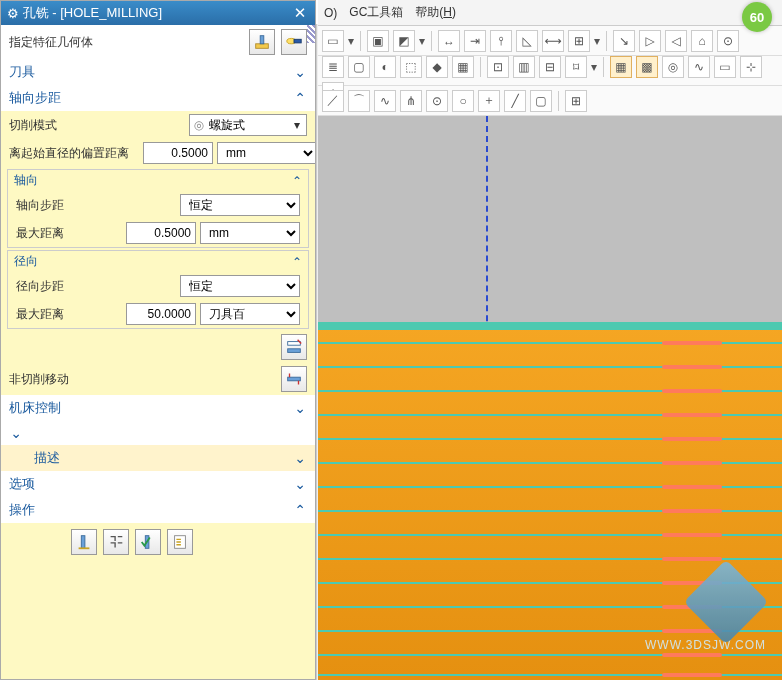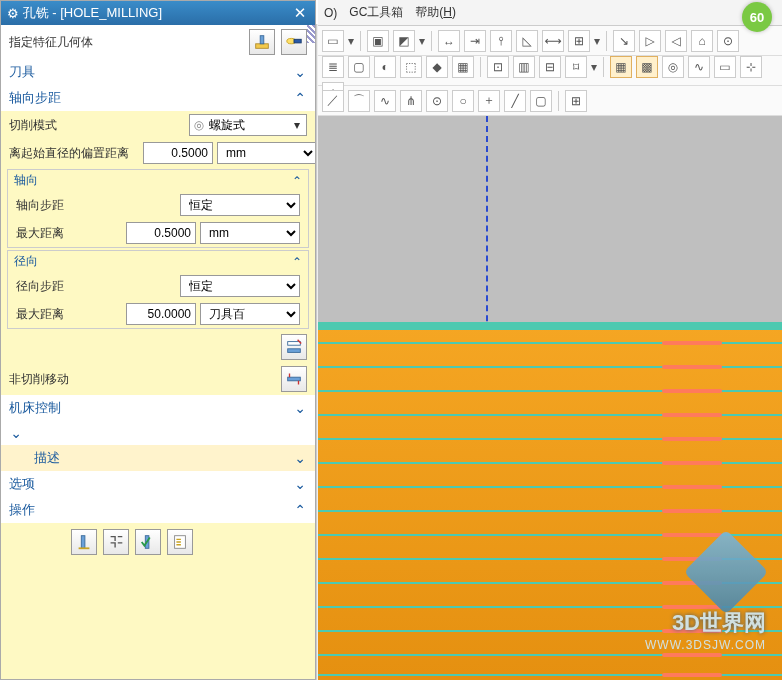--- a/index.html
+++ b/index.html
@@ -327,17 +327,16 @@
       </div>
     <div class="cutline" style="top:538px">
         <div class="hot"></div>
       </div>
     <div class="cutline" style="top:558px">
         <div class="hot"></div>
       </div>
 
     <div class="watermark">
       <div class="logo"></div>
-      <div class="t1">3D世界网</div>
       <div class="t2">WWW.3DSJW.COM</div>
     </div>
   </div>
 </div>
 
 </body></html>

